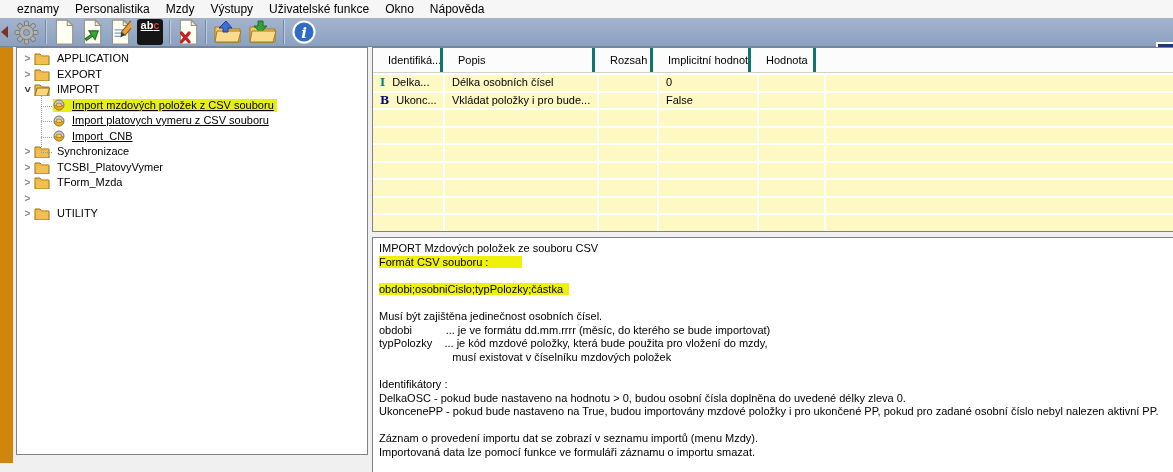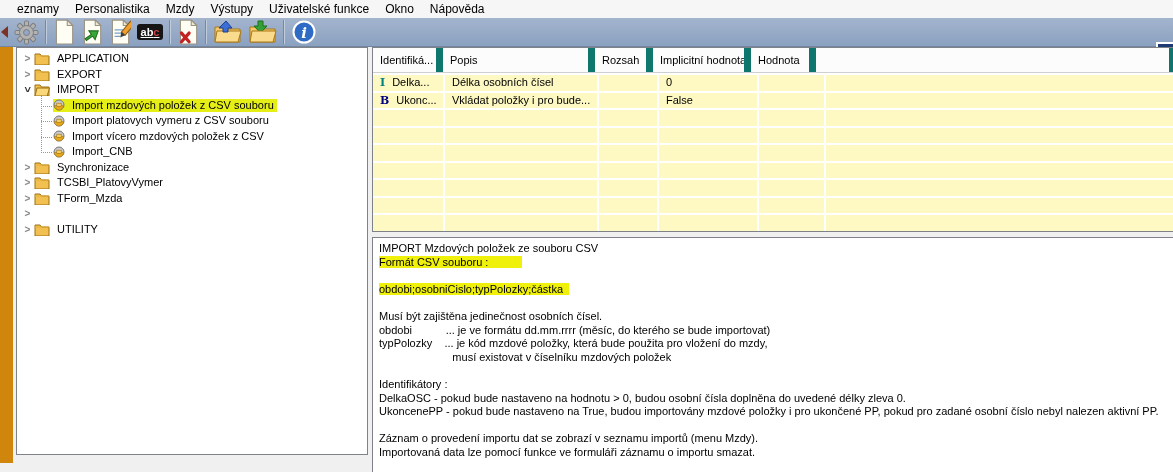--- a/index.html
+++ b/index.html
@@ -13,54 +13,54 @@
   .menu-item:first-child{padding-left:0;}
 
   
   #toolbar{position:absolute;left:0;top:18px;width:1173px;height:29px;
            background:linear-gradient(#a3b4cd,#8ba1c1);border-bottom:1px solid #72879f;
            display:flex;align-items:center;box-sizing:border-box;}
   .tool-btn{display:flex;align-items:center;justify-content:center;height:28px;padding:0 3px;}
   .tsep{width:0;height:24px;border-left:1px solid #76899f;border-right:1px solid #c2cddc;margin:0 3px;}
   #scroll-left-arrow{width:0;height:0;border-top:6px solid transparent;border-bottom:6px solid transparent;
            border-right:7px solid #7e3024;margin:0 3px 0 1px;}
-  #abc-badge{background:#151515;border-radius:3px;width:26px;height:16px;display:flex;
-           align-items:center;justify-content:center;font-weight:bold;font-size:11px;color:#fff;text-decoration:underline;}
+  #abc-badge{background:#151515;border-radius:3px;width:26px;height:26px;display:flex;
+           justify-content:center;font-weight:bold;font-size:11px;color:#fff;text-decoration:underline;}
   #abc-badge .abc-c{color:#d04040;}
   #ro-logo{position:absolute;left:1156px;top:24px;width:24px;height:25px;background:#1d3a74;
            border:2px solid #ffffff;box-sizing:border-box;color:#fff;font-weight:bold;font-size:11px;
            display:flex;align-items:center;padding-left:2px;letter-spacing:0px;}
 
   
   #side-strip{position:absolute;left:0;top:47px;width:13px;height:416px;background:#d0850c;overflow:hidden;}
   .strip-frag{position:absolute;left:18px;color:#5b4a10;font-size:12px;text-decoration:underline;}
 
   
   #tree-panel{position:absolute;left:16px;top:47px;width:352px;height:408px;background:#fff;
            border:1px solid #7f8389;box-sizing:border-box;overflow:hidden;}
   #tree-inner{position:relative;padding-top:3px;}
   .tree-row{height:15.5px;display:flex;align-items:center;white-space:nowrap;}
   .tree-row.lvl0{padding-left:4px;}
-  .tree-row.lvl1{padding-left:36px;}
+  .tree-row.lvl1{padding-left:36px;text-decoration:underline;}
   .chev{width:13px;display:inline-flex;justify-content:center;color:#8a8a8a;font-size:10px;font-weight:bold;}
   .chev.open{color:#333;transform:rotate(90deg);}
   .ticon{margin-right:4px;display:inline-flex;}
   .tlabel{padding:0 3px;line-height:13px;}
   .selwrap{display:inline-flex;align-items:center;}
   .selwrap.sel{background:#e6ef15;}
   .dotv{position:absolute;border-left:1px dotted #9a9a9a;width:0;}
   .doth{position:absolute;border-top:1px dotted #9a9a9a;height:0;}
 
   
   #params-panel{position:absolute;left:372px;top:47px;width:805px;height:185px;background:#fff;
            border:1px solid #7f8389;box-sizing:border-box;overflow:hidden;}
   #params-header{display:grid;grid-template-columns:70px 152px 58px 98px 65px 1fr;
            height:24px;background:#fcfcfc;border-bottom:1px solid #cfcfcf;}
-  .hcell{display:flex;align-items:center;padding-left:7px;border-right:7px solid #0f766e;
-           overflow:hidden;white-space:nowrap;}
+  .hcell{display:flex;align-items:center;padding-left:7px;border-right:3px solid #0f766e;
+           overflow:hidden;white-space:nowrap;margin-left:8px;}
   #params-body{display:grid;grid-template-columns:70px 152px 58px 98px 65px 1fr;
            grid-auto-rows:15.5px;gap:2px;background:#fff;margin-top:2px;}
   .gcell{background:#fef9c3;padding-left:7px;line-height:15.5px;overflow:hidden;white-space:nowrap;}
   .tletter{font-family:"DejaVu Serif","Liberation Serif",serif;font-weight:bold;margin-right:7px;}
 
   
   #desc-panel{position:absolute;left:372px;top:237px;width:805px;height:240px;background:#fff;
            border:1px solid #7f8389;box-sizing:border-box;padding:4px 0 0 6px;overflow:hidden;}
   .desc-line{white-space:pre;line-height:13.6px;height:13.6px;font-size:11px;}
   .hl{background:#f0f10a;}
@@ -241,32 +241,20 @@
               <svg width="12" height="12" viewBox="0 0 12 12">
                 <circle cx="6" cy="6" r="5" fill="#c9c9c9" stroke="#777"></circle>
                 <path d="M1.5 6.5a4.5 4.5 0 0 0 9 0z" fill="#e8a818" stroke="#9c6e12" stroke-width="0.5"></path>
                 <rect x="3.8" y="4.2" width="4.4" height="3.2" fill="#f5d060" stroke="#9c6e12" stroke-width="0.6"></rect>
               </svg>
             </span>
             <span class="tlabel">Import platovych vymeru z CSV souboru</span>
           </span>
         </div>
         <div class="doth" style="left: 24px; width: 11px; top: 73px;"></div>
-        <div class="tree-row lvl1">
-          <span class="selwrap">
-            <span class="ticon">
-              <svg width="12" height="12" viewBox="0 0 12 12">
-                <circle cx="6" cy="6" r="5" fill="#c9c9c9" stroke="#777"></circle>
-                <path d="M1.5 6.5a4.5 4.5 0 0 0 9 0z" fill="#e8a818" stroke="#9c6e12" stroke-width="0.5"></path>
-                <rect x="3.8" y="4.2" width="4.4" height="3.2" fill="#f5d060" stroke="#9c6e12" stroke-width="0.6"></rect>
-              </svg>
-            </span>
-            <span class="tlabel">Import vícero mzdových položek z CSV</span>
-          </span>
-        </div>
         <div class="doth" style="left: 24px; width: 11px; top: 88.5px;"></div>
         <div class="tree-row lvl1">
           <span class="selwrap">
             <span class="ticon">
               <svg width="12" height="12" viewBox="0 0 12 12">
                 <circle cx="6" cy="6" r="5" fill="#c9c9c9" stroke="#777"></circle>
                 <path d="M1.5 6.5a4.5 4.5 0 0 0 9 0z" fill="#e8a818" stroke="#9c6e12" stroke-width="0.5"></path>
                 <rect x="3.8" y="4.2" width="4.4" height="3.2" fill="#f5d060" stroke="#9c6e12" stroke-width="0.6"></rect>
               </svg>
             </span>

